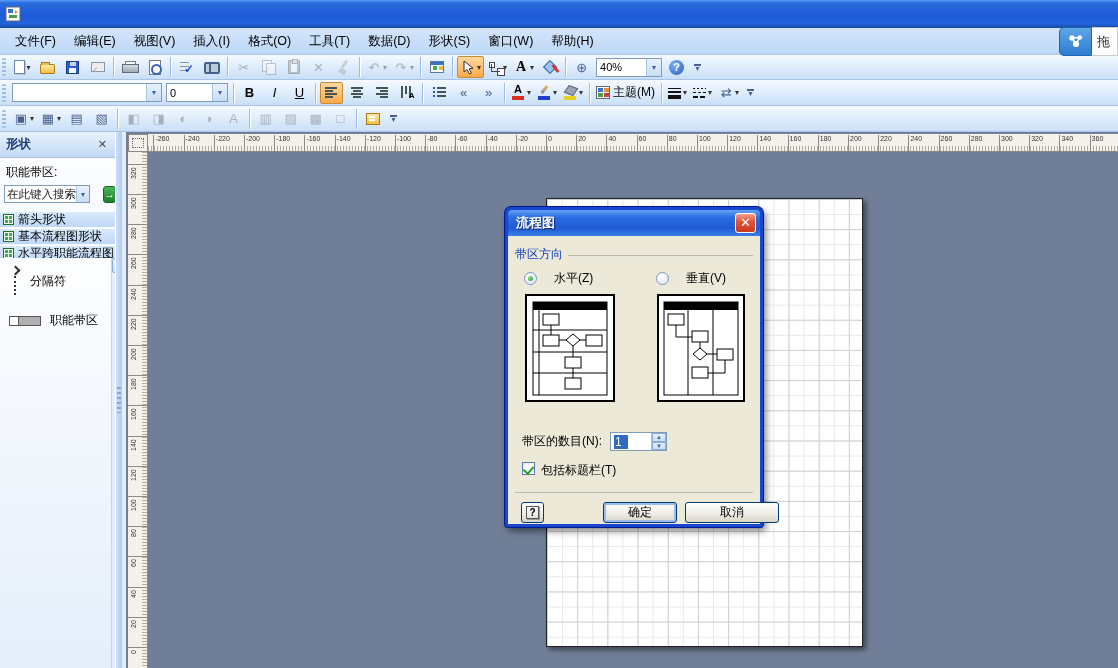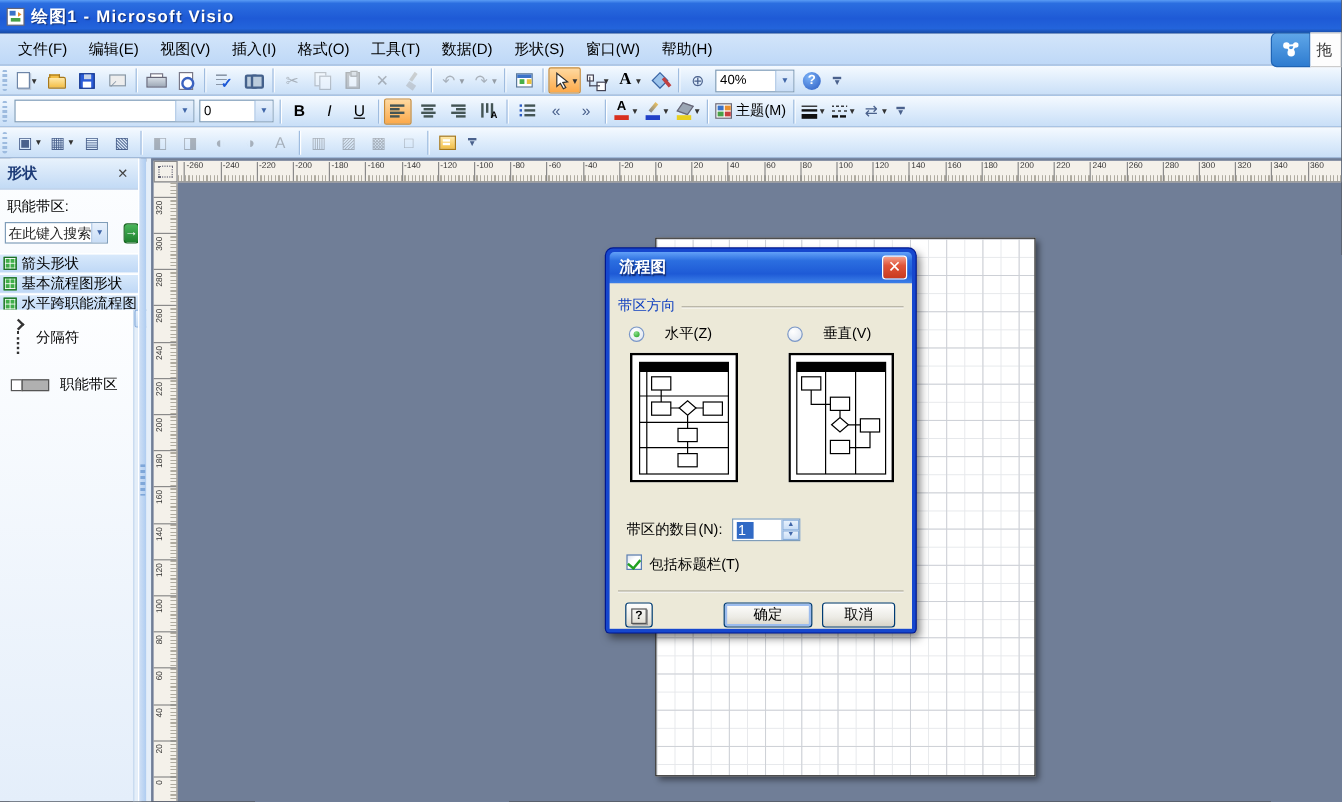--- a/index.html
+++ b/index.html
@@ -215,35 +215,34 @@
   .checkbox.checked::after{content:'';position:absolute;left:2px;top:1px;width:5px;height:8px;
      border-right:2px solid #21A121;border-bottom:2px solid #21A121;transform:rotate(40deg);}
   #dlg-sep{position:absolute;left:7px;right:7px;top:256px;}
   .xp-btn{position:absolute;top:266px;height:21px;border-radius:3px;border:1px solid #003C74;
      background:linear-gradient(180deg,#FFFFFF,#ECEBE5 60%,#D8D4C8);font-size:12px;text-align:center;line-height:19px;
      font-family:"Liberation Sans",sans-serif;padding:0;}
   #btn-help{left:13px;width:23px;font-weight:bold;}
   #btn-help i{display:inline-block;font-style:normal;border:1px solid #555;box-shadow:1px 1px 0 #999;
      width:13px;height:13px;line-height:12px;font-size:10px;margin-top:3px;}
   #btn-ok{left:95px;width:74px;box-shadow:inset 0 0 0 2px #9CBCEE;}
-  #btn-cancel{left:177px;width:61px;}
+  #btn-cancel{left:177px;width:94px;}
 </style>
 </head>
 <body>
 
 <div id="app">
 
   <div id="titlebar">
     <svg class="app-ico" viewBox="0 0 16 16">
       <rect x="1" y="1" width="14" height="14" fill="#fff" stroke="#667"></rect>
       <rect x="3" y="3" width="5" height="4" fill="#3A72C8"></rect>
       <path d="M10 4 l3 2 -3 2 z" fill="#E89030"></path>
       <rect x="4" y="9" width="8" height="3" fill="#48A048"></rect>
     </svg>
-    <span>绘图1 - Microsoft Visio</span>
   </div>
 
   <div id="menubar">
       <span class="menu-item">文件(F)</span>
       <span class="menu-item">编辑(E)</span>
       <span class="menu-item">视图(V)</span>
       <span class="menu-item">插入(I)</span>
       <span class="menu-item">格式(O)</span>
       <span class="menu-item">工具(T)</span>
       <span class="menu-item">数据(D)</span>

